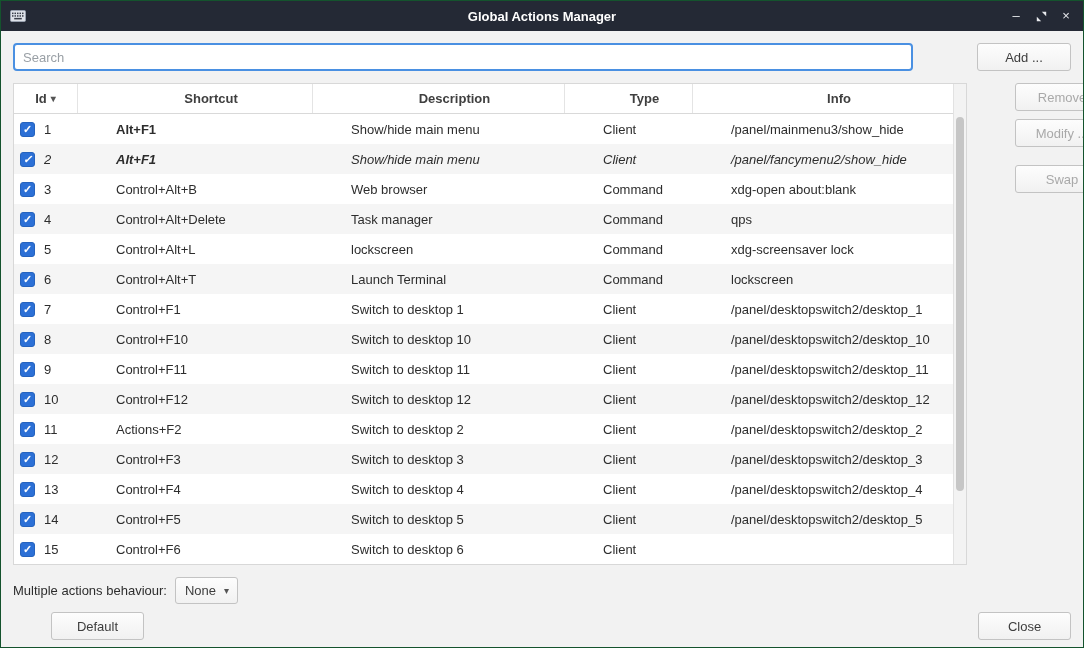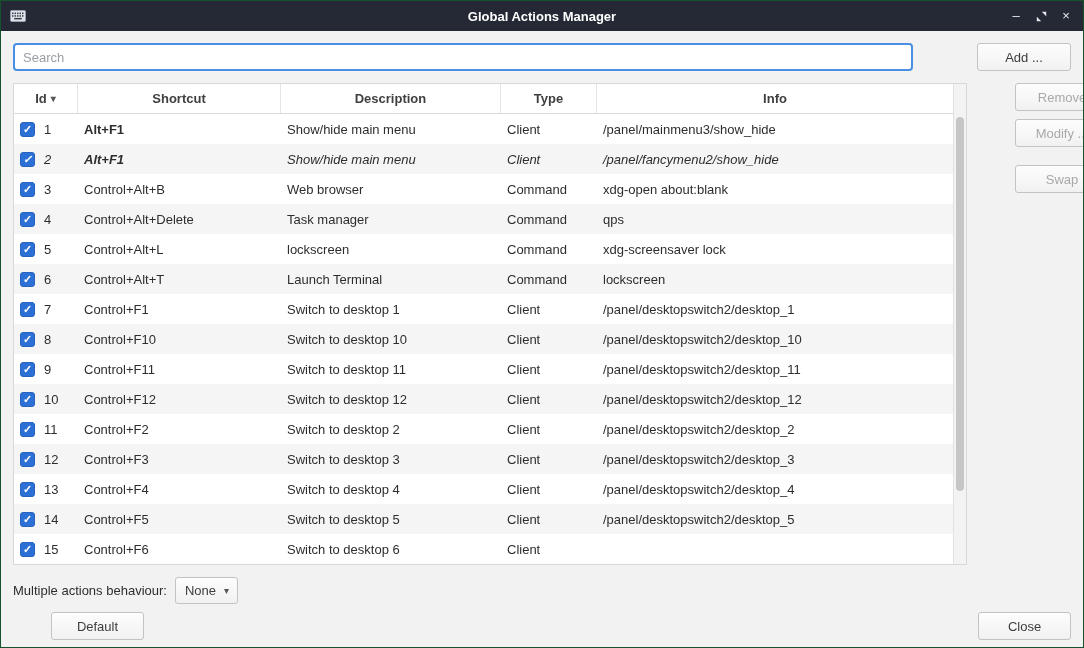--- a/index.html
+++ b/index.html
@@ -48,21 +48,21 @@
   }
   .btn.disabled { color: #a9a9a9; }
   .side-stack { width: 94px; display: flex; flex-direction: column; gap: 8px; }
   .side-stack .btn { width: 94px; }
   .btn-swap { margin-top: 10px; }
   .btn-add { width: 94px; flex: 0 0 94px; }
 
   
   .table-wrap { flex: 1; display: flex; background: #fff; border: 1px solid #d8d8d8; min-width: 0; }
   .table-main { flex: 1; min-width: 0; display: flex; flex-direction: column; }
-  .thead, .trow { display: grid; grid-template-columns: 64px 203px 220px 96px 1fr; }
+  .thead, .trow { display: grid; grid-template-columns: 64px 203px 220px 96px 1fr; gap: 32px; }
   .thead { flex: 0 0 30px; height: 30px; background: #fff; border-bottom: 1px solid #d9d9d9; }
   .hcell {
     display: flex; align-items: center; justify-content: center; gap: 4px;
     font-weight: bold; color: #3f3f3f; border-right: 1px solid #e4e4e4;
     overflow: hidden; white-space: nowrap;
   }
   .hcell:last-child { border-right: none; }
   .sort { font-size: 10px; color: #555; }
   .tbody { flex: 1; overflow: hidden; }
   .trow { height: 30px; background: #fff; }
@@ -278,21 +278,21 @@
                 <div class="cell c-type">Client</div>
                 <div class="cell c-info">/panel/desktopswitch2/desktop_12</div>
               </div>
               <div class="trow">
                 <div class="cell c-id">
                   <span class="checkbox">
                     <span class="check">✓</span>
                   </span>
                   <span class="id-num">11</span>
                 </div>
-                <div class="cell c-shortcut">Control+F2</div>
+                <div class="cell c-shortcut">Actions+F2</div>
                 <div class="cell c-desc">Switch to desktop 2</div>
                 <div class="cell c-type">Client</div>
                 <div class="cell c-info">/panel/desktopswitch2/desktop_2</div>
               </div>
               <div class="trow alt">
                 <div class="cell c-id">
                   <span class="checkbox">
                     <span class="check">✓</span>
                   </span>
                   <span class="id-num">12</span>

